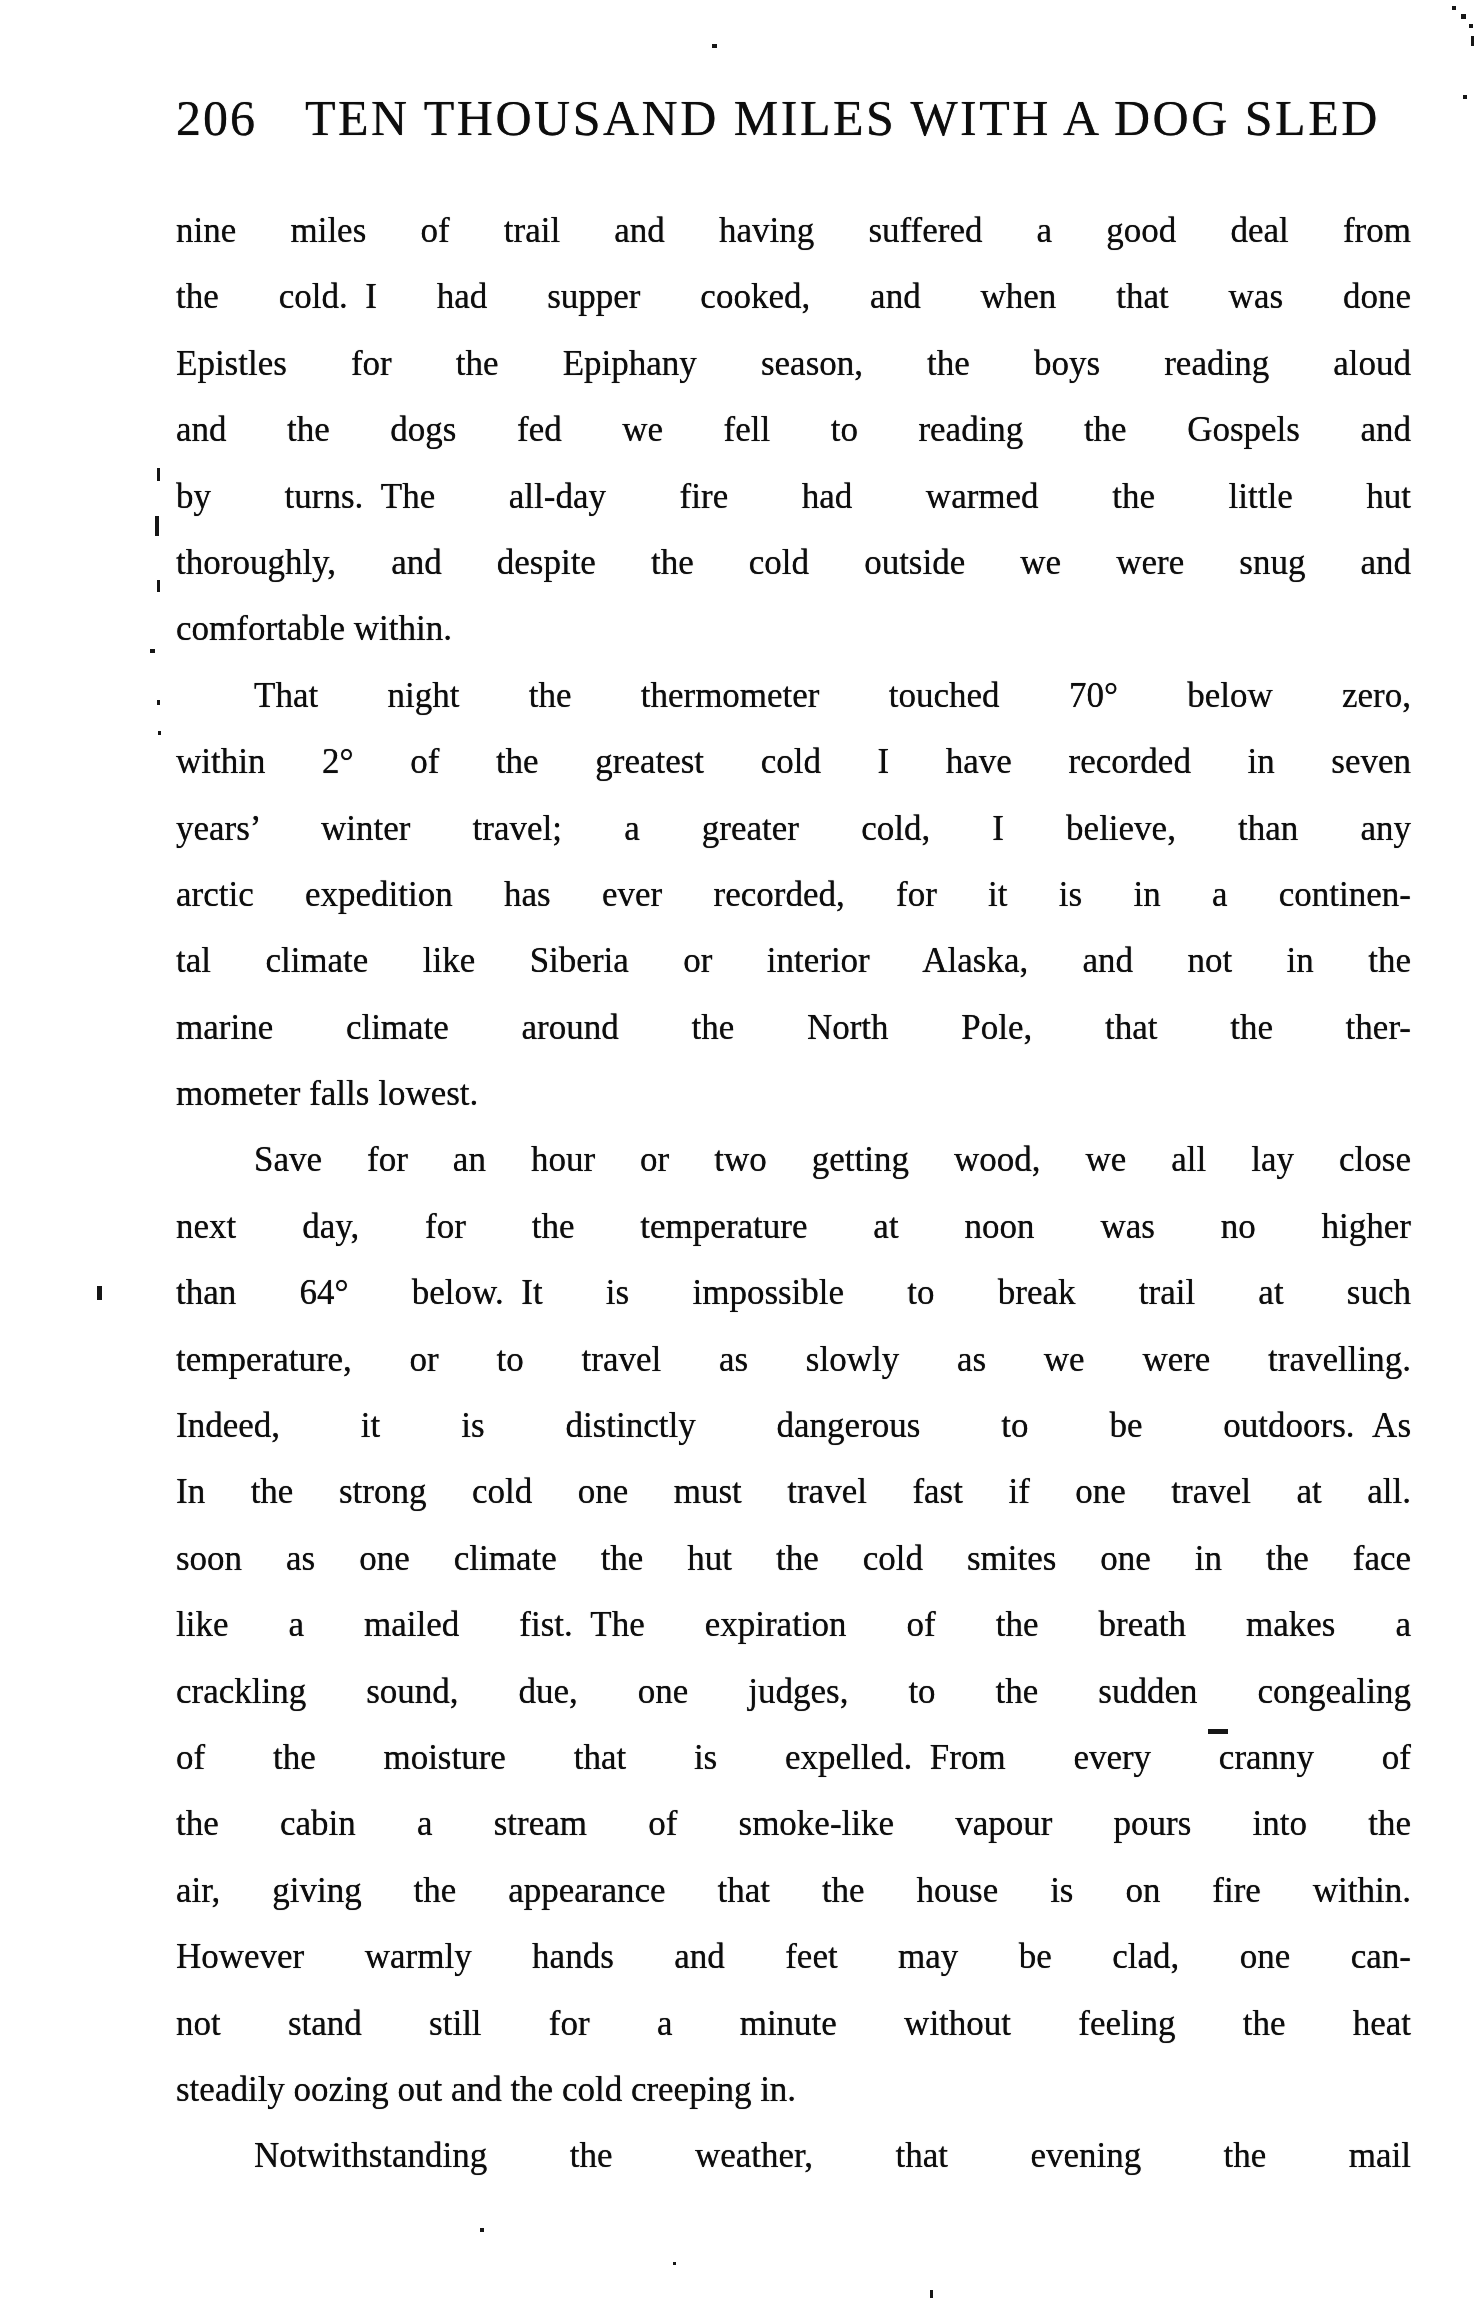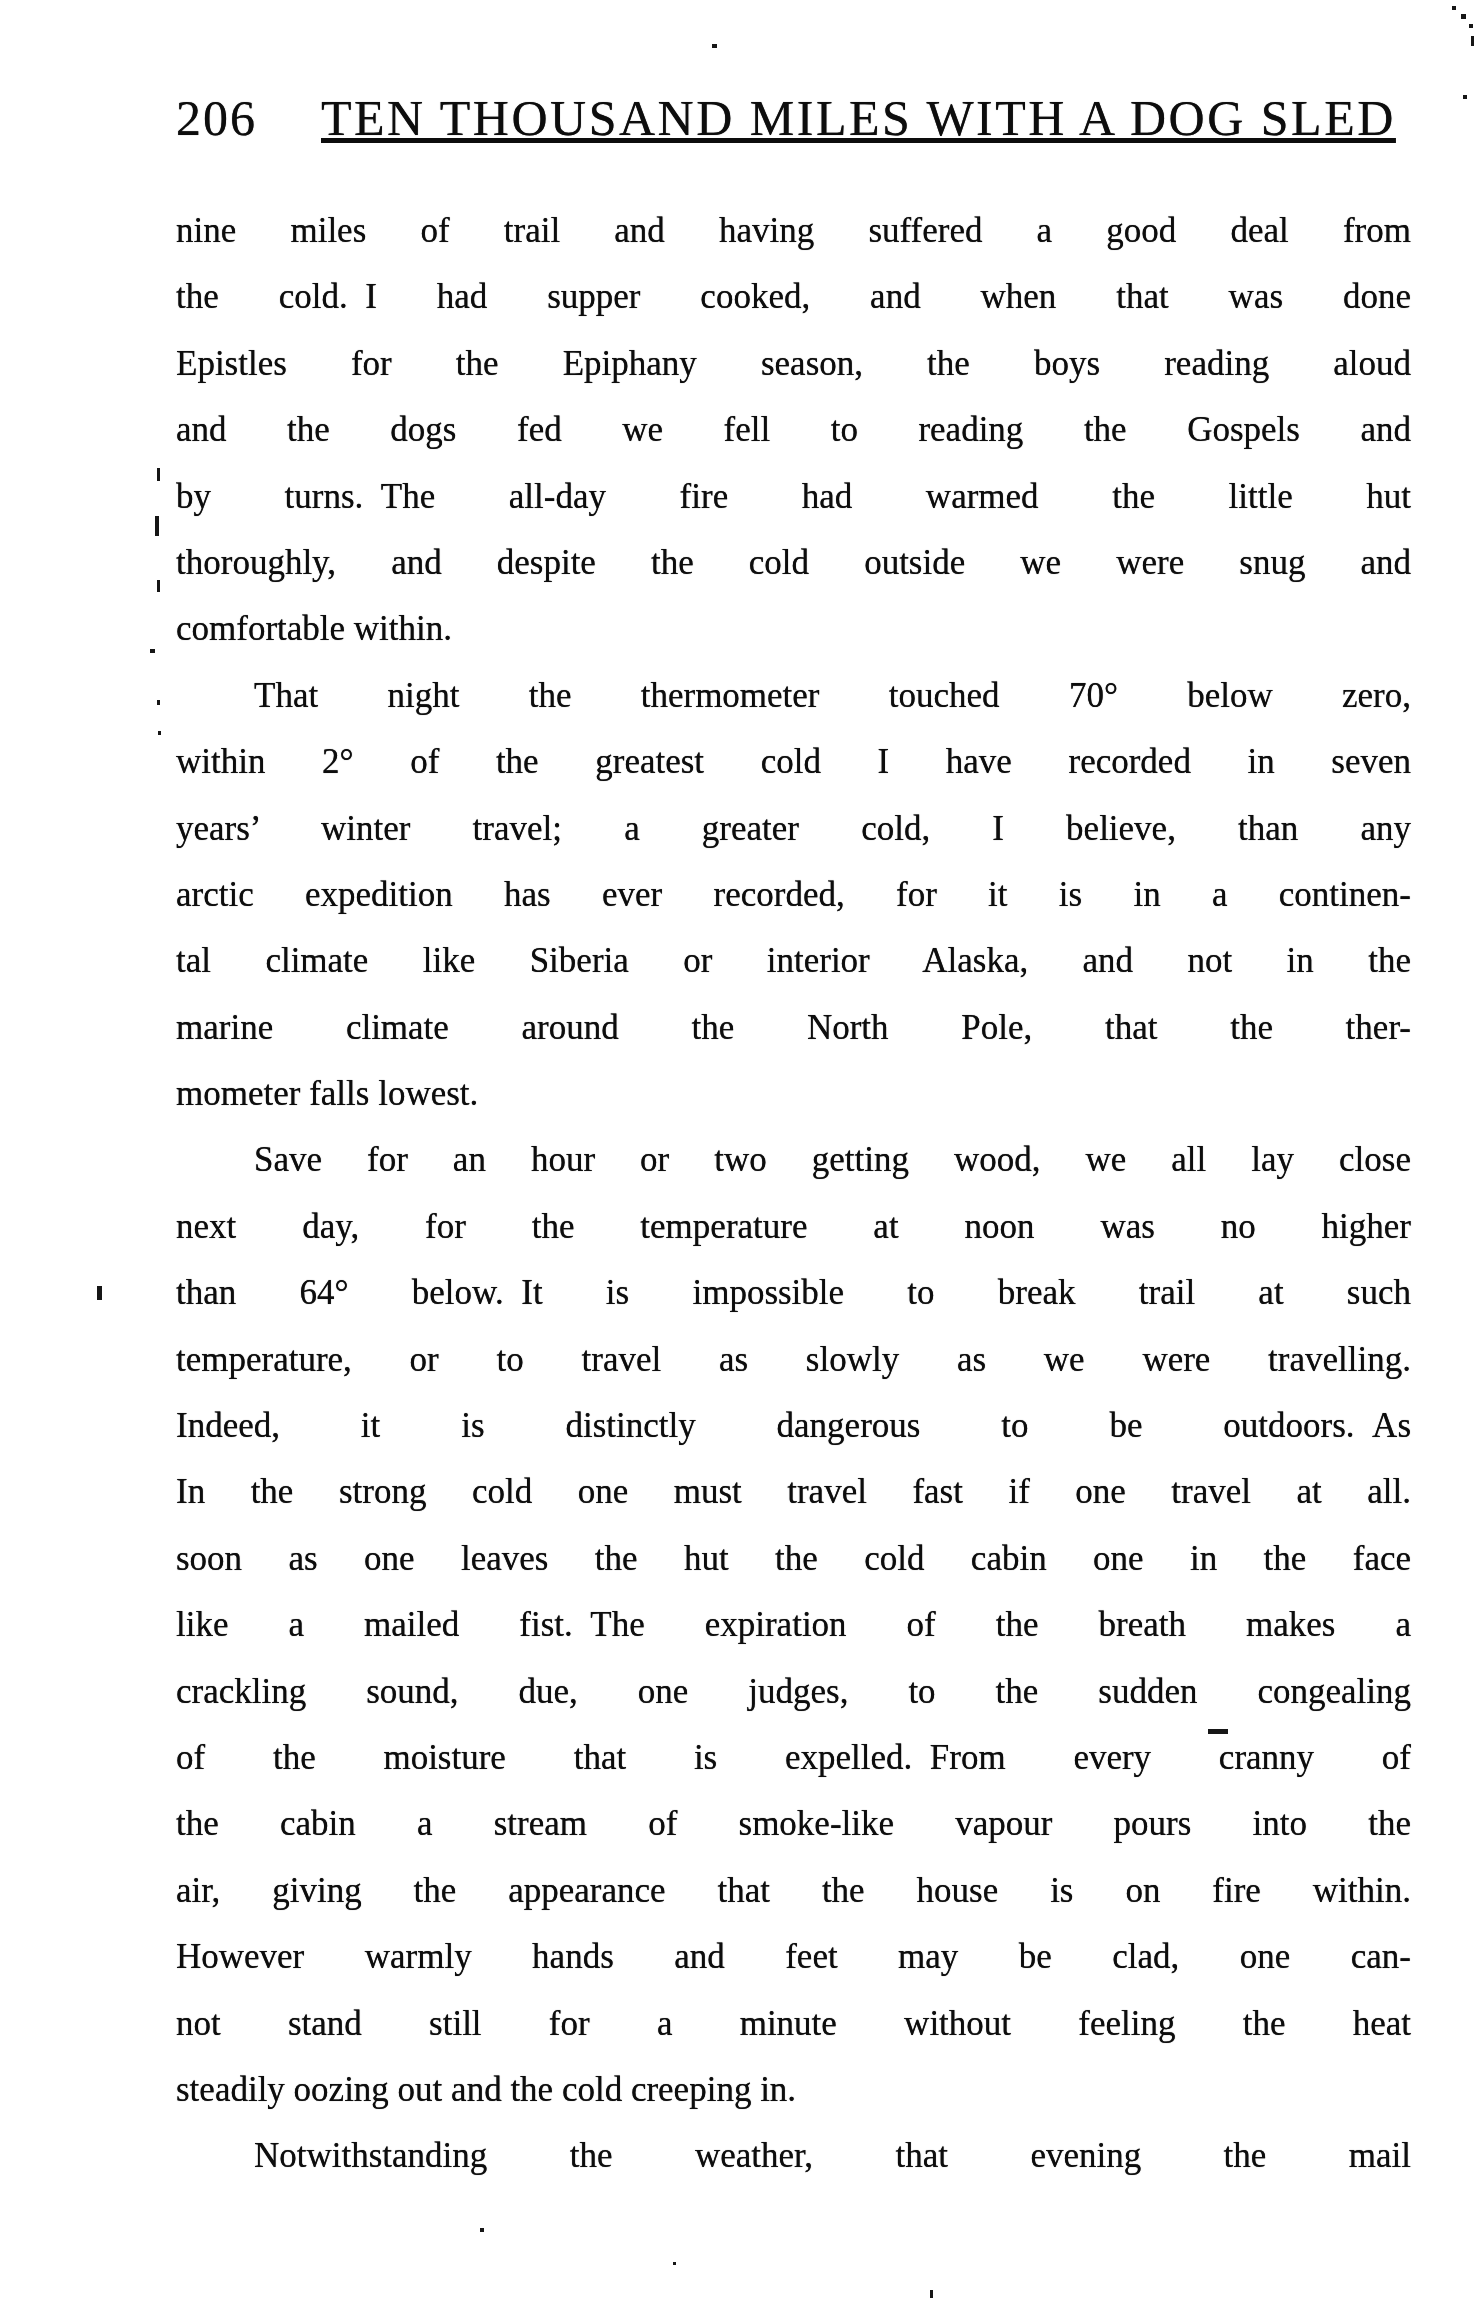--- a/index.html
+++ b/index.html
@@ -22,23 +22,22 @@
     font-size: 50px;
     line-height: 52px;
     white-space: nowrap;
     text-shadow: 0 0 0.7px rgba(0,0,0,0.85);
   }
   .page-number {
     letter-spacing: 2px;
     font-feature-settings: "onum";
   }
   .running-title {
-    margin-left: 64px;
+    margin-left: 48px;
     letter-spacing: 2.5px;
-    text-decoration: underline;
   }
   .text-block {
     position: absolute;
     left: 176px;
     top: 198px;
     width: 1235px;
     font-size: 35px;
     line-height: 66.4px;
     text-shadow: 0 0 0.7px rgba(0,0,0,0.85);
   }
@@ -83,21 +82,21 @@
       <div class="line">arctic expedition has ever recorded, for it is in a continen-</div>
       <div class="line">tal climate like Siberia or interior Alaska, and not in the</div>
       <div class="line">marine climate around the North Pole, that the ther-</div>
       <div class="line endline">mometer falls lowest.</div>
       <div class="line indent">Save for an hour or two getting wood, we all lay close</div>
       <div class="line">next day, for the temperature at noon was no higher</div>
       <div class="line">than 64° below. It is impossible to break trail at such</div>
       <div class="line">temperature, or to travel as slowly as we were travelling.</div>
       <div class="line">Indeed, it is distinctly dangerous to be outdoors. As</div>
       <div class="line">In the strong cold one must travel fast if one travel at all.</div>
-      <div class="line">soon as one leaves the hut the cold cabin one in the face</div>
+      <div class="line">soon as one climate the hut the cold smites one in the face</div>
       <div class="line">like a mailed fist. The expiration of the breath makes a</div>
       <div class="line">crackling sound, due, one judges, to the sudden congealing</div>
       <div class="line">of the moisture that is expelled. From every cranny of</div>
       <div class="line">the cabin a stream of smoke-like vapour pours into the</div>
       <div class="line">air, giving the appearance that the house is on fire within.</div>
       <div class="line">However warmly hands and feet may be clad, one can-</div>
       <div class="line">not stand still for a minute without feeling the heat</div>
       <div class="line endline">steadily oozing out and the cold creeping in.</div>
       <div class="line indent">Notwithstanding the weather, that evening the mail</div>
     </div>

